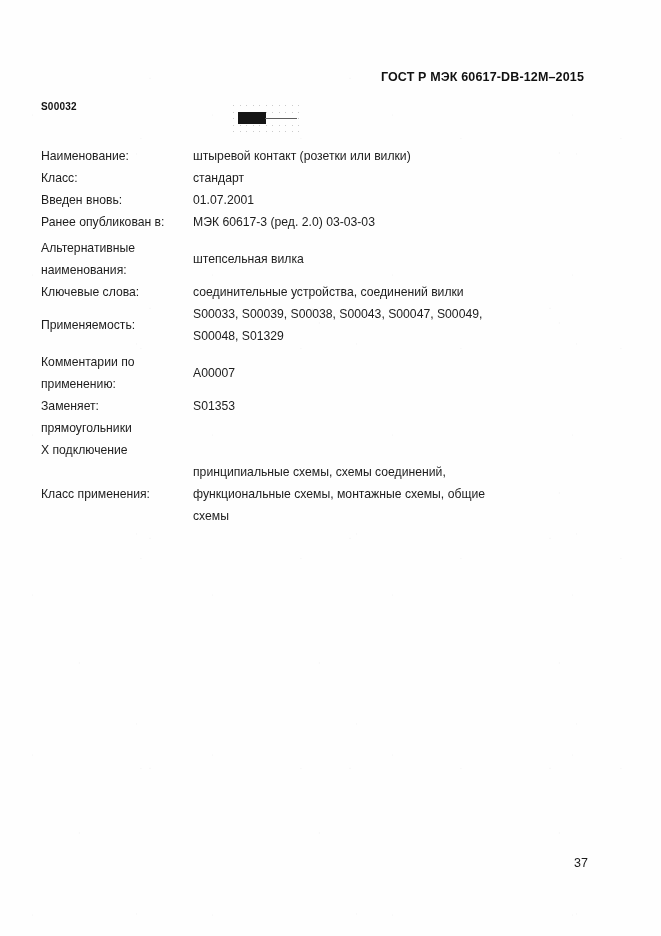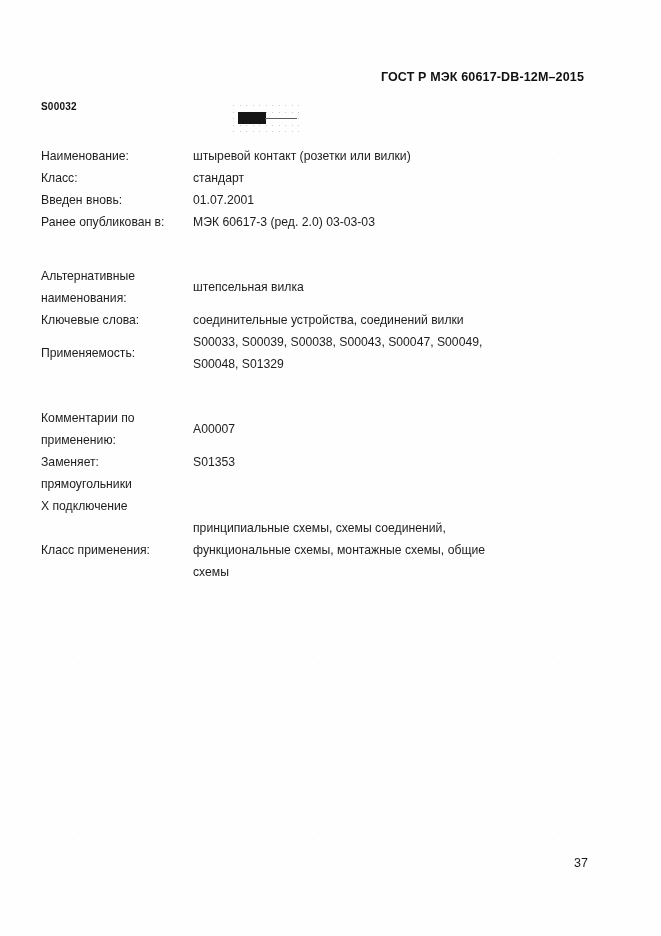--- a/index.html
+++ b/index.html
@@ -87,21 +87,21 @@
     position: absolute;
     left: 41px;
     top: 145px;
     width: 540px;
   }
   .prop-row {
     display: flex;
     align-items: center;
   }
   .prop-row.spacer-before {
-    margin-top: 32px;
+    margin-top: 4px;
   }
   .prop-label {
     width: 152px;
     flex: 0 0 152px;
     font-size: 12.2px;
     line-height: 22px;
     color: #1d1d1d;
     white-space: pre-line;
   }
   .prop-value {

